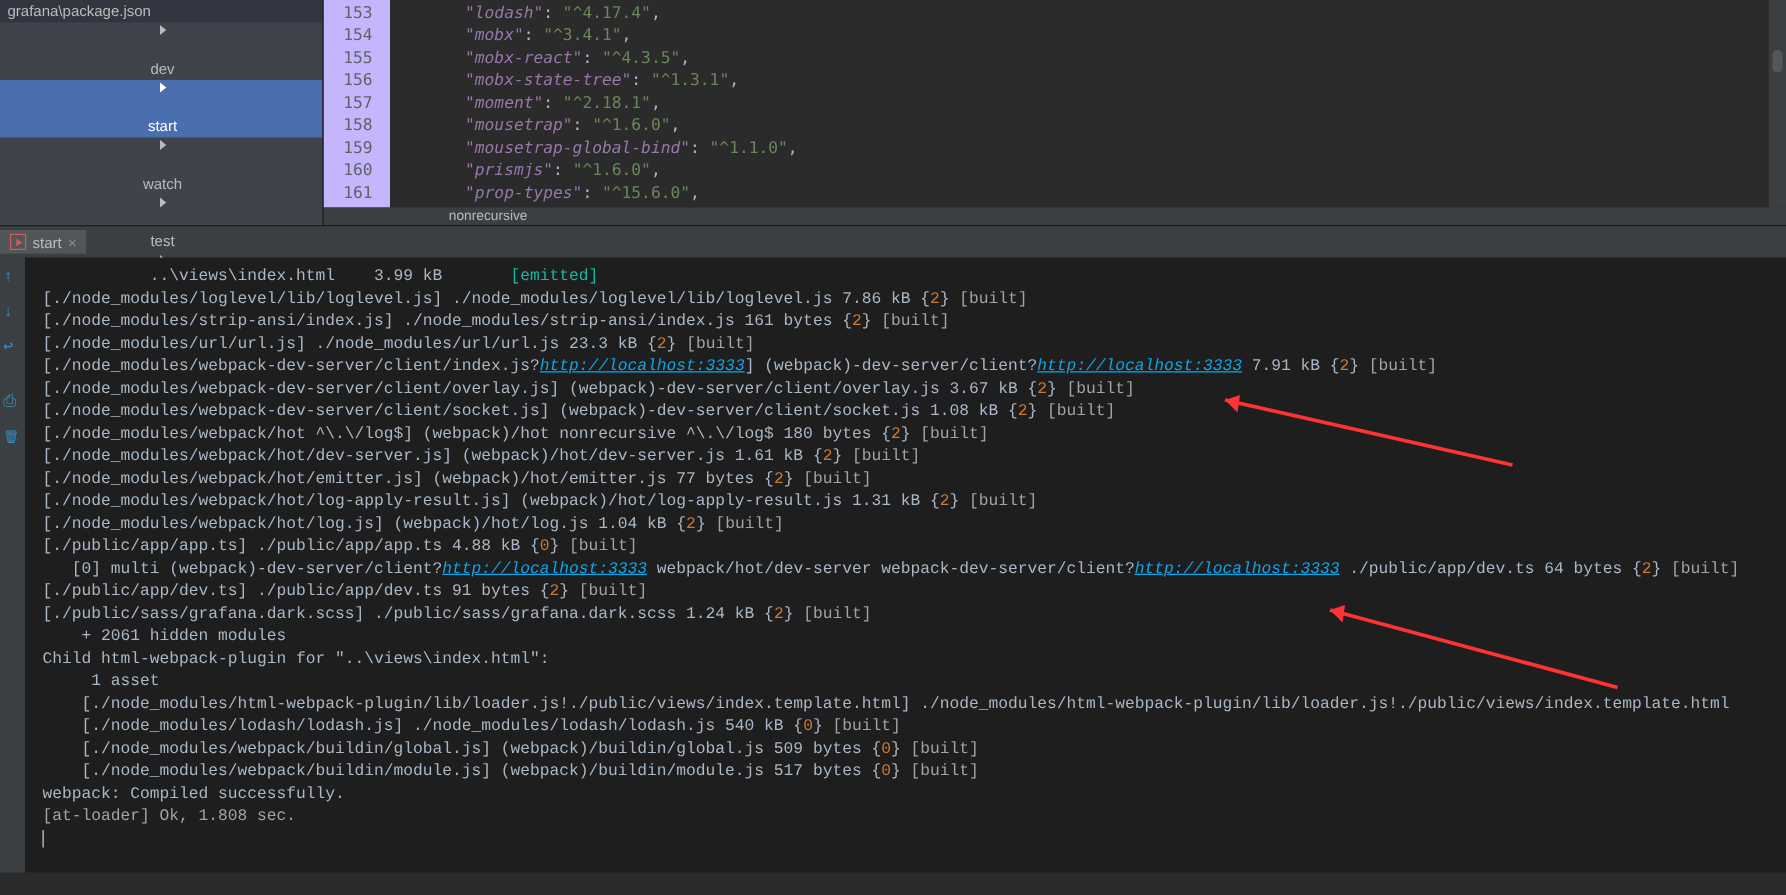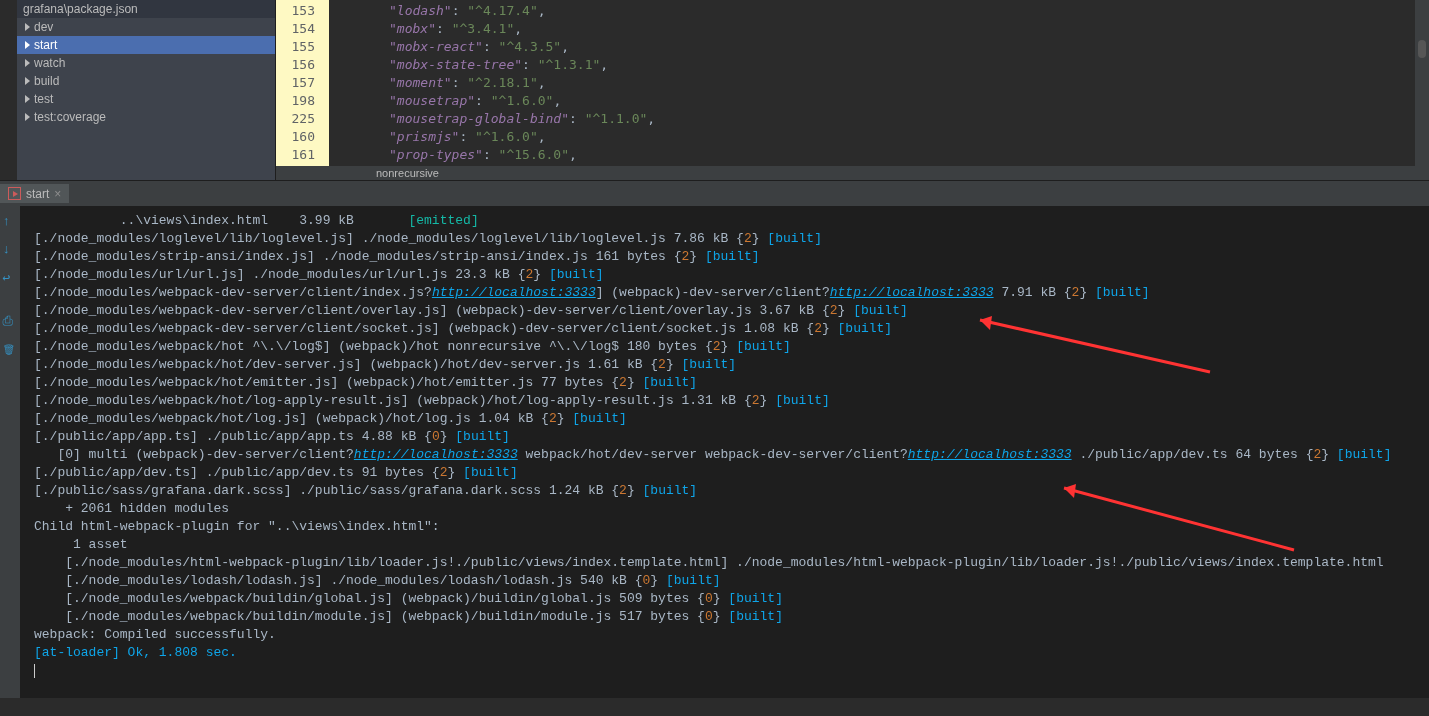--- a/index.html
+++ b/index.html
@@ -7,60 +7,61 @@
     width:1429px; height:716px;
     background:#2b2b2b;
     font-family:"Consolas","Courier New",monospace;
     font-size:13px;
     color:#a9b7c6;
     overflow:hidden;
     position:relative;
   }
 
   
-  .top { display:flex; height:180px;margin-left:17px; }
+  .top { display:flex; height:180px; }
   .sidebar {
     width:258px;
     background:#3e434c;
     color:#bbbbbb;
     font-family:"Segoe UI",Arial,sans-serif;
     font-size:12px;
   }
   .sidebar .path {
     padding:2px 6px;
     background:#313640;
     color:#bbbbbb;
   }
   .sidebar .item {
     padding:2px 6px 2px 8px;
     display:flex;
     align-items:center;
-    gap:4px;
+    gap:20px;
     cursor:pointer;
+    flex-direction:column;
   }
   .sidebar .item.active { background:#4b6eaf; color:#fff; }
   .sidebar .tri {
     width:0;height:0;
     border-top:4px solid transparent;
     border-bottom:4px solid transparent;
     border-left:5px solid #bbbbbb;
     display:inline-block;
   }
   .sidebar .item.active .tri { border-left-color:#fff; }
 
   .editor {
     flex:1;
     background:#2b2b2b;
     position:relative;
     border-left:1px solid #1e1e1e;
   }
   .gutter {
     position:absolute; left:0; top:0; bottom:14px;
     width:53px;
-    background:#fef9c3;
+    background:#c4b5fd;
     color:#606366;
     text-align:right;
     padding-top:2px;
     font-family:"Consolas",monospace;
   }
   .gutter div { padding-right:14px; line-height:18px; }
   .code {
     position:absolute; left:53px; top:0; right:0; bottom:14px;
     padding:2px 0 0 60px;
     line-height:18px;
@@ -141,21 +142,21 @@
     flex:1;
     background:#1e1e1e;
     color:#cccccc;
     font-family:"Consolas","Courier New",monospace;
     font-size:13px;
     line-height:18px;
     padding:6px 0 4px 14px;
     white-space:pre;
     overflow:hidden;
   }
-  .built { color:#0ea5e9; }
+  .built { color:#a3a3a3; }
   .link  { color:#0ea5e9; font-style:italic; text-decoration:underline; cursor:pointer; }
   .tag   { color:#cc7832; }
   .emit  { color:#14b8a6; }
 
   
   .arrow {
     position:absolute;
     pointer-events:none;
   }
   .arrow svg line { stroke:#ff3333; stroke-width:3; }
@@ -180,45 +181,41 @@
           <span class="tri"></span>
           <span>dev</span>
         </div>
         <div class="item active">
           <span class="tri"></span>
           <span>start</span>
         </div>
         <div class="item">
           <span class="tri"></span>
           <span>watch</span>
-        </div>
-        <div class="item">
-          <span class="tri"></span>
-          <span>build</span>
         </div>
         <div class="item">
           <span class="tri"></span>
           <span>test</span>
         </div>
         <div class="item">
           <span class="tri"></span>
           <span>test:coverage</span>
         </div>
       </div>
   </div>
 
   <div class="editor">
     <div class="gutter" id="gutter">
         <div>153</div>
         <div>154</div>
         <div>155</div>
         <div>156</div>
         <div>157</div>
-        <div>198</div>
-        <div>225</div>
+        <div>158</div>
+        <div>159</div>
         <div>160</div>
         <div>161</div>
         <div>162</div>
       </div>
     <div class="code" id="code"><div><span class="key tok">"lodash"</span><span class="plain tok">: </span><span class="str tok">"^4.17.4"</span><span class="plain tok">,</span></div><div><span class="key tok">"mobx"</span><span class="plain tok">: </span><span class="str tok">"^3.4.1"</span><span class="plain tok">,</span></div><div><span class="key tok">"mobx-react"</span><span class="plain tok">: </span><span class="str tok">"^4.3.5"</span><span class="plain tok">,</span></div><div><span class="key tok">"mobx-state-tree"</span><span class="plain tok">: </span><span class="str tok">"^1.3.1"</span><span class="plain tok">,</span></div><div><span class="key tok">"moment"</span><span class="plain tok">: </span><span class="str tok">"^2.18.1"</span><span class="plain tok">,</span></div><div><span class="key tok">"mousetrap"</span><span class="plain tok">: </span><span class="str tok">"^1.6.0"</span><span class="plain tok">,</span></div><div><span class="key tok">"mousetrap-global-bind"</span><span class="plain tok">: </span><span class="str tok">"^1.1.0"</span><span class="plain tok">,</span></div><div><span class="key tok">"prismjs"</span><span class="plain tok">: </span><span class="str tok">"^1.6.0"</span><span class="plain tok">,</span></div><div><span class="key tok">"prop-types"</span><span class="plain tok">: </span><span class="str tok">"^15.6.0"</span><span class="plain tok">,</span></div><div><span class="key tok">"react"</span><span class="plain tok">: </span><span class="str tok">"^16.2.0"</span><span class="plain tok">,</span></div></div>
     <div class="scroll-right">
       <div class="scroll-thumb"></div>
     </div>
     <div class="crumb">nonrecursive</div>
   </div>

